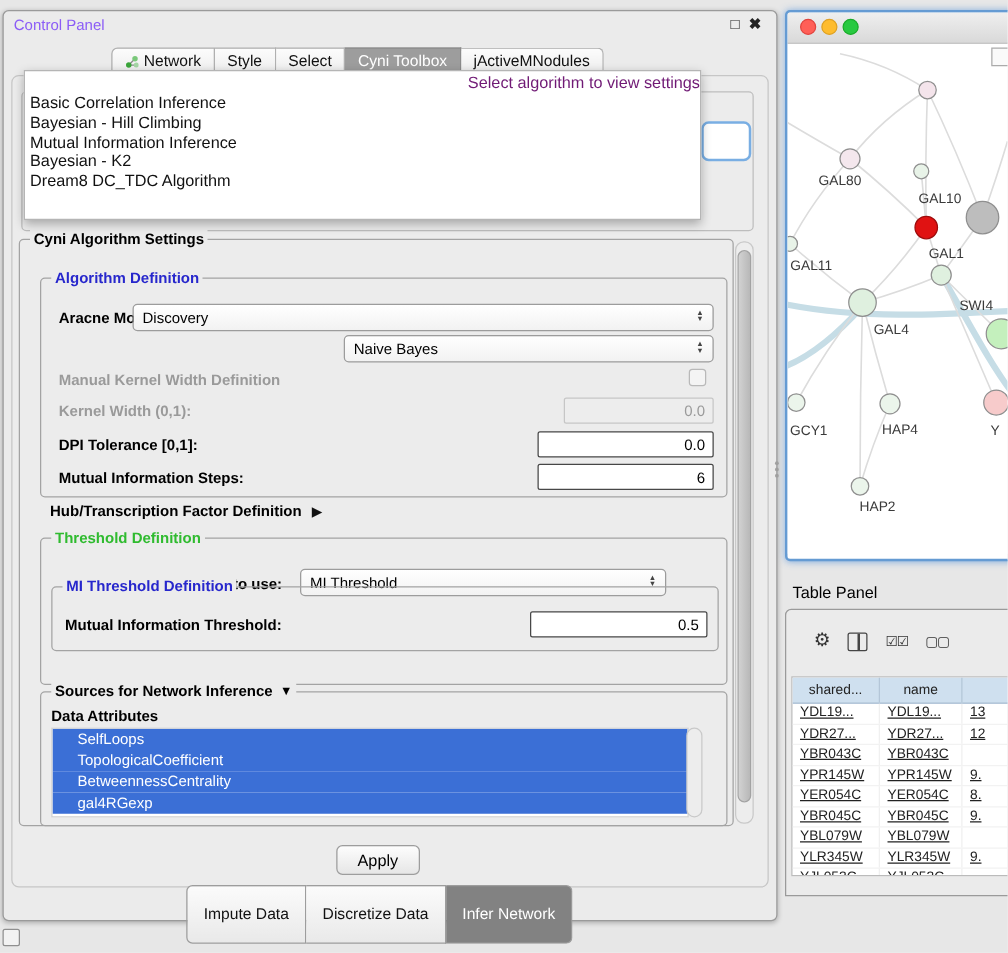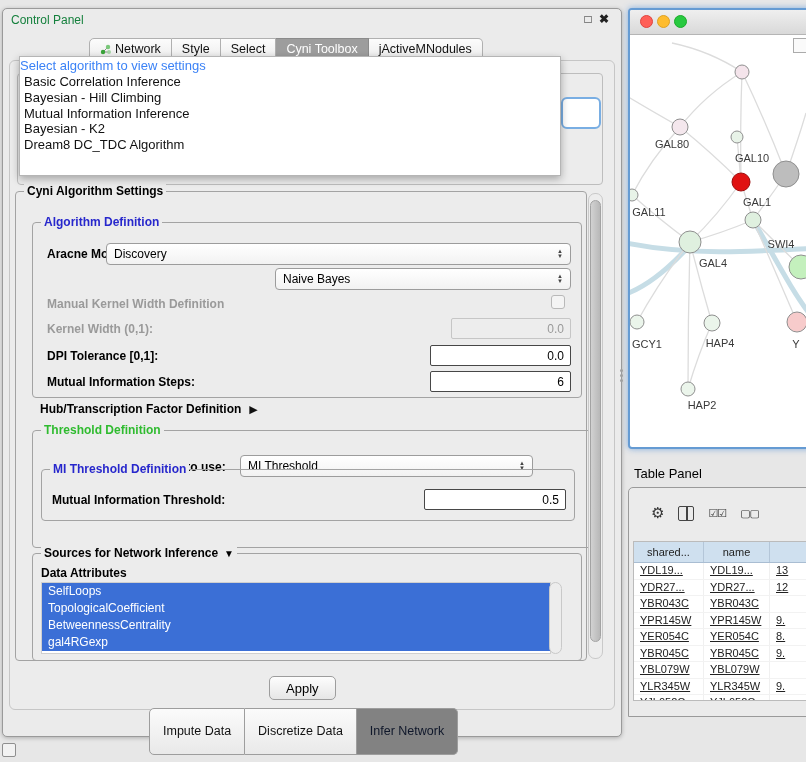--- a/index.html
+++ b/index.html
@@ -10,21 +10,21 @@
     -webkit-font-smoothing:antialiased;
   }
   .abs{position:absolute;}
 
   
   #control-panel{
     left:2px;top:8px;width:618px;height:727px;
     background:#ebebeb;border:1px solid #9a9a9a;border-radius:5px;
     box-shadow:0 1px 4px rgba(0,0,0,.25);
   }
-  .cp-title{left:8px;top:4px;font-size:12px;color:#15803d;}
+  .cp-title{left:8px;top:4px;font-size:12px;color:#8b5cf6;}
   .win-btn{top:3px;width:14px;height:14px;font-size:12px;line-height:14px;text-align:center;color:#222;cursor:default;}
 
   
   .tabstrip{left:86px;top:29px;display:flex;}
   .tab{
     height:21px;line-height:21px;padding:0 10px;font-size:12.5px;color:#111;
     background:linear-gradient(#fcfcfc,#ececec);
     border:1px solid #b0b0b0;border-left:none;
     display:flex;align-items:center;gap:4px;white-space:nowrap;
   }
@@ -37,21 +37,21 @@
   
   .algo-group-frag{left:14px;top:64px;width:584px;height:110px;border:1px solid #bdbdbd;border-radius:4px;}
   .help-frag{left:558px;top:88px;width:36px;height:28px;background:#fff;border:2px solid var(--focus-ring);border-radius:6px;}
 
   
   .popup{
     left:16px;top:47px;width:540px;height:118px;background:#fff;
     border:1px solid #b5b5b5;box-shadow:0 3px 8px rgba(0,0,0,.3);z-index:50;
     font-size:13px;color:#111;
   }
-  .dd-prompt{height:17px;line-height:17px;text-align:left;color:#3b82f6;}
+  .dd-prompt{height:17px;line-height:17px;text-align:right;color:#701a75;}
   .dd-item{height:15.8px;line-height:15.8px;padding-left:4px;white-space:nowrap;}
   .dd-item.selected{font-weight:bold;}
 
   
   .fieldset{position:absolute;border:1px solid #a3a3a3;border-radius:4px;}
   .legend{position:absolute;top:-8px;left:8px;background:#ececec;padding:0 3px;font-size:12px;font-weight:bold;color:#000;white-space:nowrap;}
   .legend.blue{color:var(--legend-blue);}
   .legend.green{color:var(--legend-green);}
 
   .lbl{position:absolute;font-size:12px;font-weight:bold;color:#000;white-space:nowrap;}
@@ -69,37 +69,37 @@
   .field{
     position:absolute;box-sizing:border-box;height:21px;
     border:1px solid #474747;background:#fff;border-radius:2px;
     font-family:"Liberation Sans",sans-serif;font-size:12px;text-align:right;padding:2px 6px;color:#000;
   }
   .field.dis{background:#ededed;color:#9a9a9a;border:1px solid #c6c6c6;}
 
   .checkbox{position:absolute;width:14px;height:14px;box-sizing:border-box;border:1px solid #b9b9b9;background:#f4f4f4;border-radius:3px;}
 
   .attr-list{position:absolute;background:#fff;border:1px solid #cfcfcf;overflow:hidden;}
-  .attr-item{height:17px;line-height:17px;padding-left:6px;background:var(--selection-blue);color:#fff;font-size:12px;white-space:nowrap;}
+  .attr-item{height:17px;line-height:17px;padding-left:20px;background:var(--selection-blue);color:#fff;font-size:12px;white-space:nowrap;}
 
   .vtrack{position:absolute;background:#ededed;border:1px solid #c9c9c9;border-radius:7px;}
   .vthumb{position:absolute;left:1px;background:linear-gradient(90deg,#d2d2d2,#b8b8b8);border:1px solid #a3a3a3;border-radius:6px;}
 
   .apply-btn{
     position:absolute;height:22px;padding:0 16px;font-size:13px;color:#000;
     background:linear-gradient(#fdfdfd,#e6e6e6);border:1px solid #9d9d9d;border-radius:5px;
     display:flex;align-items:center;justify-content:center;
   }
 
   .btabstrip{left:146px;top:699px;display:flex;}
   .btab{height:21px;line-height:21px;padding:12px 13px;font-size:12.5px;color:#111;
     background:linear-gradient(#fbfbfb,#e9e9e9);border:1px solid #9d9d9d;border-left:none;white-space:nowrap;}
   .btab:first-child{border-left:1px solid #9d9d9d;border-radius:5px 0 0 5px;}
   .btab:last-child{border-radius:0 5px 5px 0;}
-  .btab.active{background:#828282;color:#0f172a;}
+  .btab.active{background:#828282;color:#ffffff;}
 
   
   #network-window{
     left:628px;top:8px;width:210px;height:437px;background:#fff;
     border:2px solid #659bd3;border-radius:4px;box-shadow:0 0 6px rgba(90,150,220,.7);
     overflow:hidden;
   }
   .nw-titlebar{height:24px;background:linear-gradient(#efefef,#d9d9d9);border-bottom:1px solid #b5b5b5;position:relative;}
   .light{position:absolute;top:5px;width:13px;height:13px;border-radius:50%;box-sizing:border-box;}
   .scroll-corner{position:absolute;left:163px;top:28px;width:13px;height:13px;background:#fafafa;border:1px solid #ababab;}
@@ -209,21 +209,21 @@
 
       <span class="lbl" style="left:14px;top:152px;">Mutual Information Steps:</span>
       <input class="field" style="left: 397px; top: 148px; width: 141px;" value="6">
     </div>
 
     <div class="abs" style="left:24px;top:210px;display:flex;align-items:center;gap:8px;">
       <span class="lbl" style="position:static;">Hub/Transcription Factor Definition</span>
       <span style="font-size:11px;color:#111;">▶</span>
     </div>
 
-    <div class="fieldset" style="left:16px;top:238px;width:548px;height:116px;padding-left:16px;">
+    <div class="fieldset" style="left:16px;top:238px;width:548px;height:116px;">
       <span class="legend green">Threshold Definition</span>
 
       <span class="lbl" style="left:56px;top:29px;">Which threshold to use:</span>
       <div class="combo" style="left:207px;top:24px;width:293px;">
         <span class="val">MI Threshold</span>
         <span class="arrows">
             <span>▲</span>
             <span>▼</span>
           </span>
       </div>

